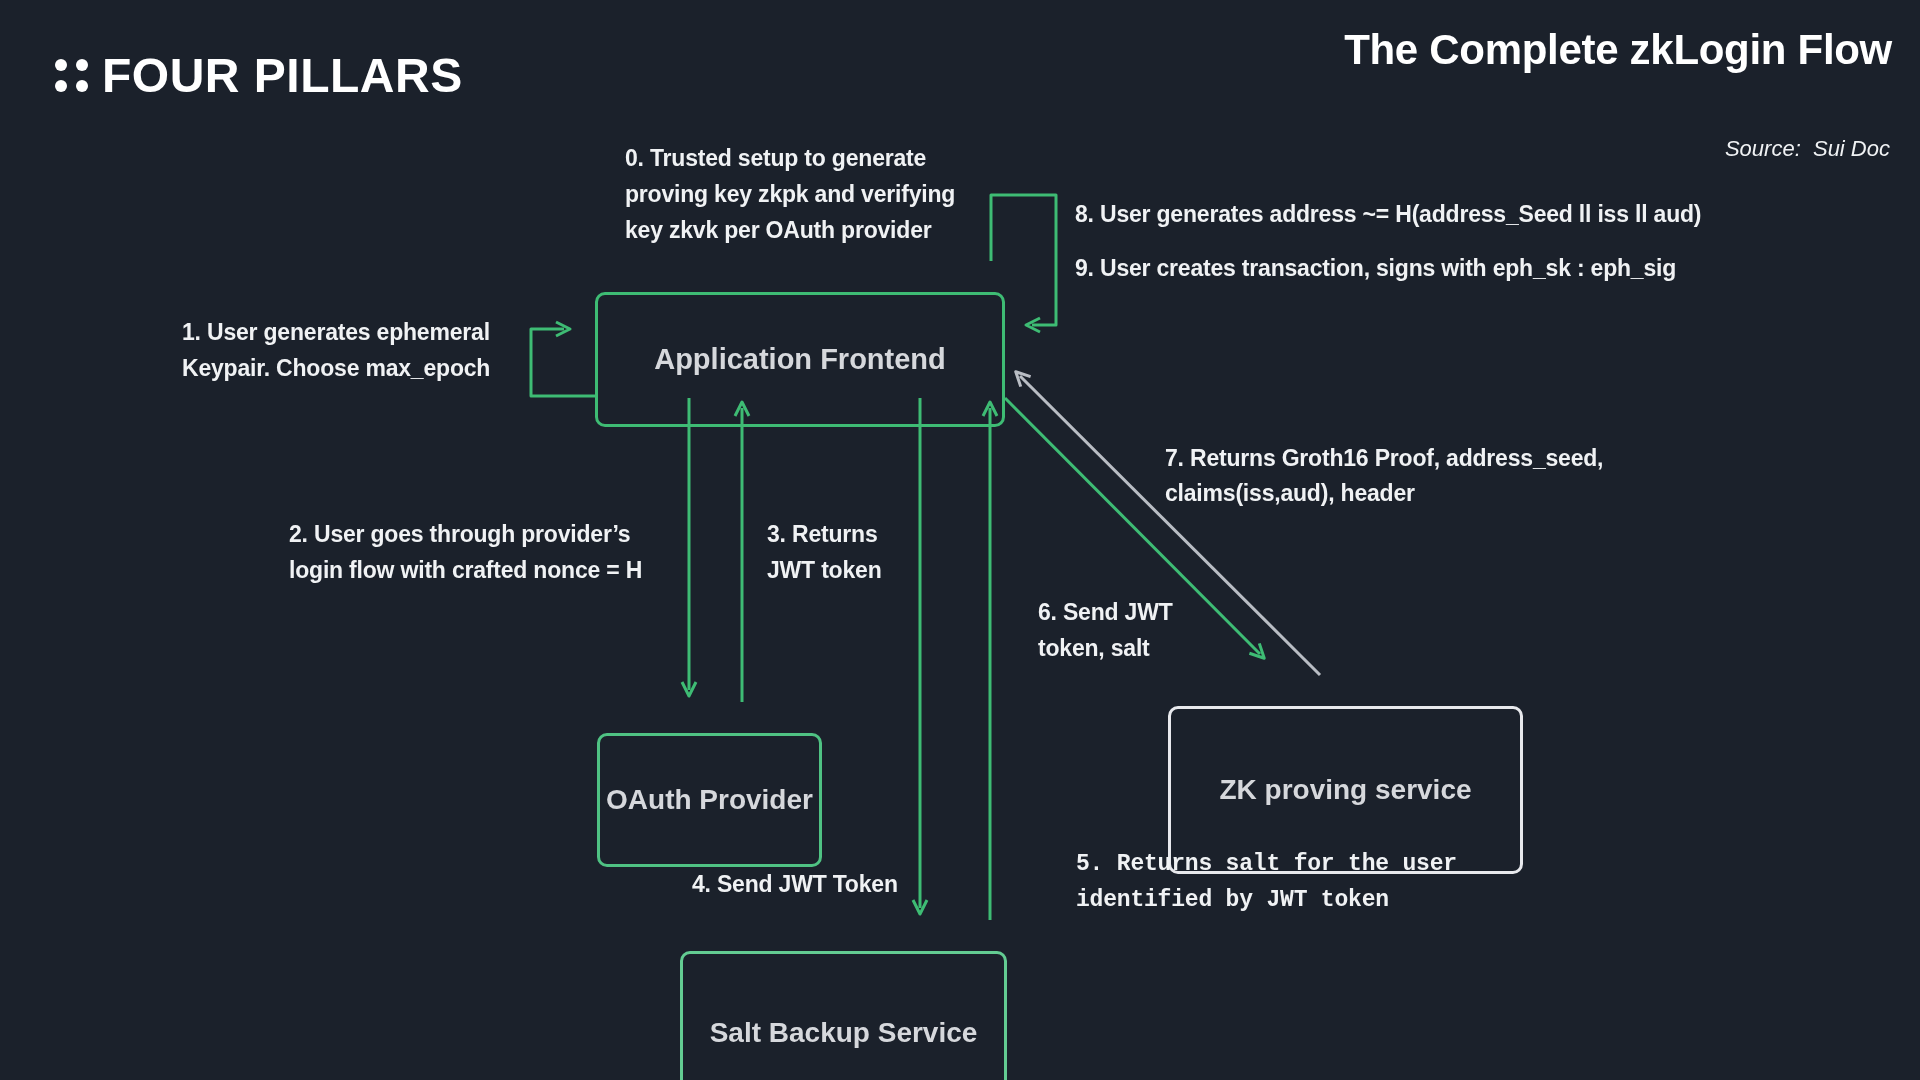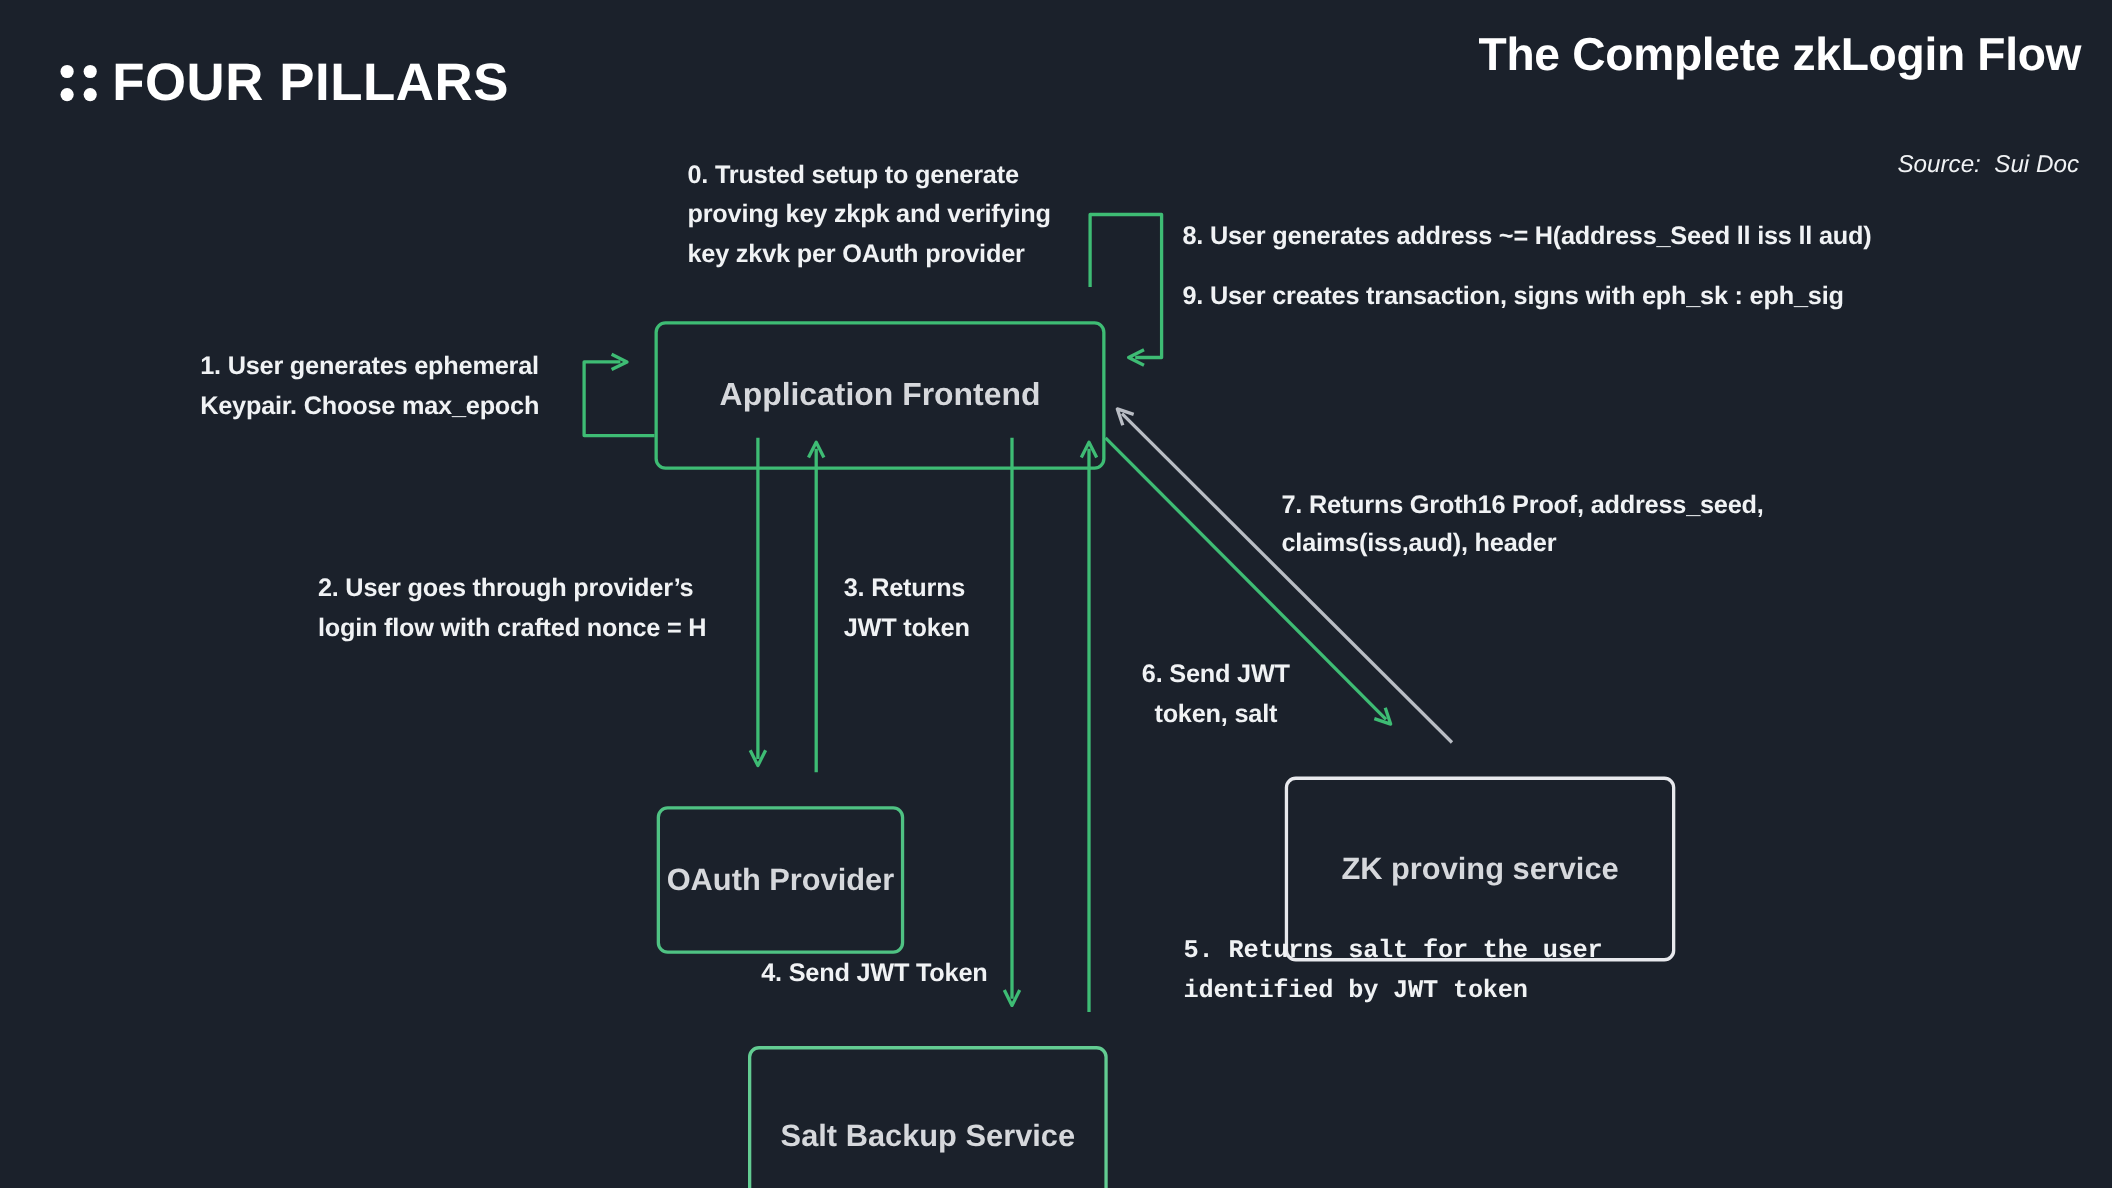--- a/index.html
+++ b/index.html
@@ -35,21 +35,21 @@
   
   .note{position:absolute;font-size:23px;font-weight:700;line-height:36px;color:var(--label-text);letter-spacing:-0.2px;white-space:nowrap;}
   .note span{display:block;}
   .note-0{left:625px;top:140px;}
   .note-8{left:1075px;top:196px;}
   .note-9{left:1075px;top:250px;}
   .note-1{left:182px;top:314px;}
   .note-2{left:289px;top:516px;}
   .note-3{left:767px;top:516px;}
   .note-7{left:1165px;top:441px;line-height:35px;}
-  .note-6{left:1038px;top:594px;text-align:center;}
+  .note-6{left:1038px;top:594px;}
   .note-4{left:692px;top:866px;}
   .note-5{left:1076px;top:846px;font-family:Liberation Mono, monospace;}
   
   svg.arrows{position:absolute;left:0;top:0;width:1920px;height:1080px;pointer-events:none;}
   svg.arrows path{fill:none;stroke-width:3px;stroke-linejoin:round;stroke-linecap:butt;}
   .stroke-green{stroke:var(--green);}
   .stroke-gray{stroke:var(--gray-arrow);}
 </style>
 </head>
 <body>

